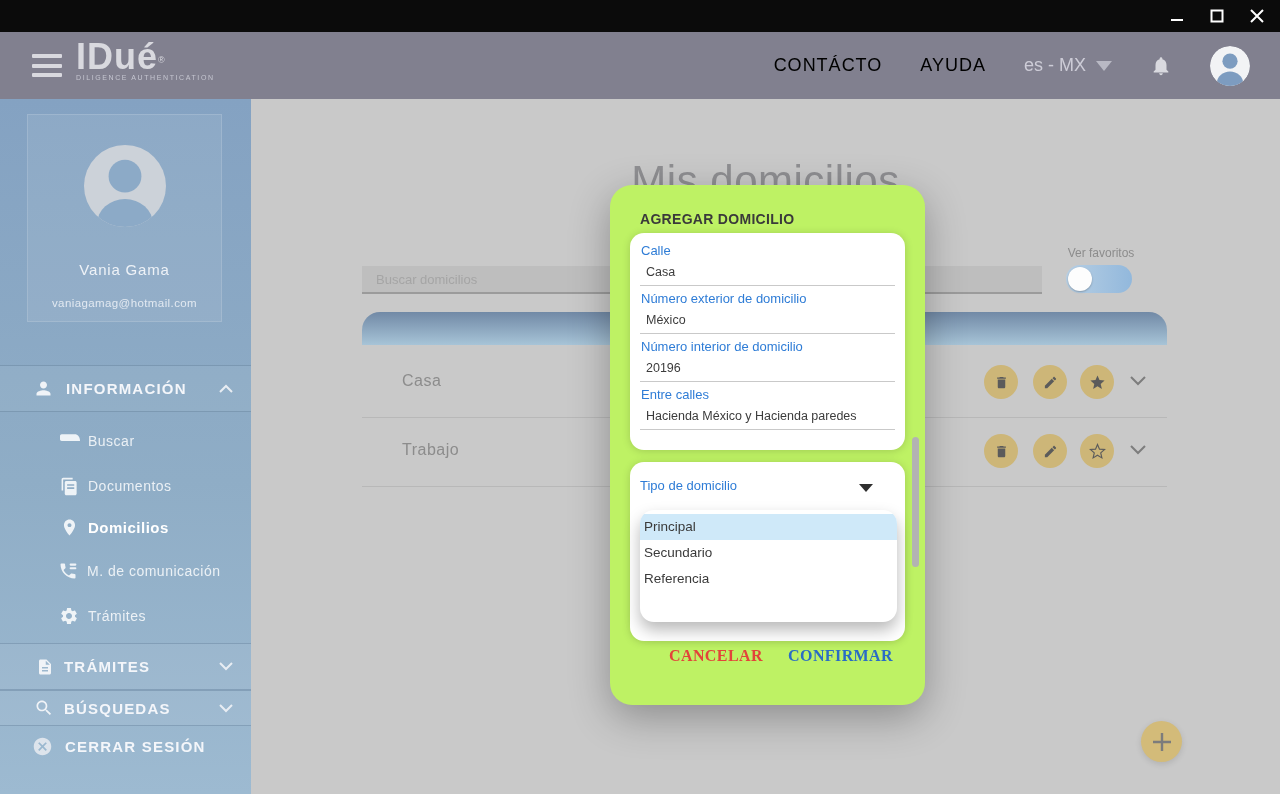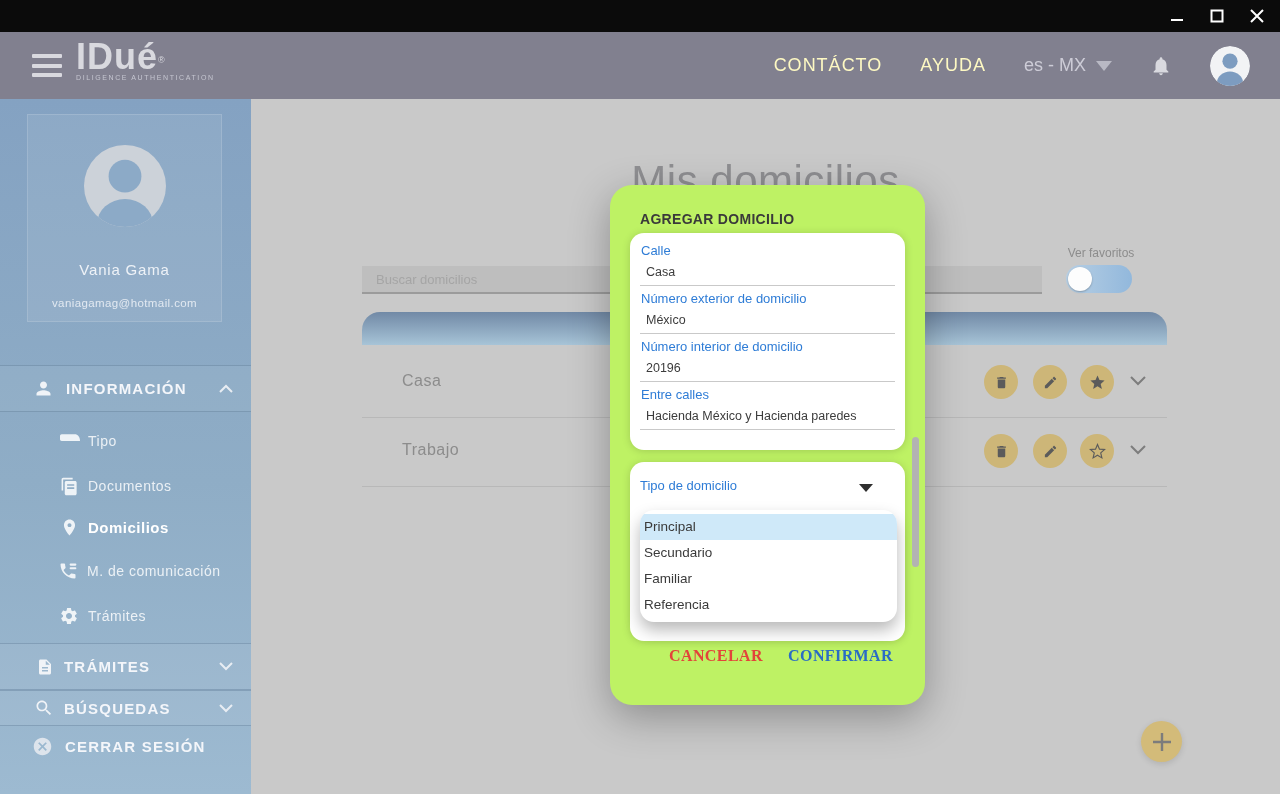--- a/index.html
+++ b/index.html
@@ -13,21 +13,21 @@
 
   
   .appbar { position:absolute; left:0; top:32px; width:1280px; height:67px; background:#81808f; z-index:50; }
   .hamburger { position:absolute; left:32px; top:22px; width:30px; height:23px; display:flex; flex-direction:column; justify-content:space-between; cursor:pointer; }
   .hamburger span { display:block; height:4px; background:#d9d9df; border-radius:1px; }
   .logo { position:absolute; left:76px; top:6px; color:#d9d9df; }
   .logo-title { font-size:36px; font-weight:bold; letter-spacing:1px; line-height:38px; }
   .logo-reg { font-size:9px; vertical-align:super; }
   .logo-sub { font-size:7px; letter-spacing:1.6px; color:#c6c6d1; margin-top:-2px; }
   .appbar-right { position:absolute; right:30px; top:0; height:67px; display:flex; align-items:center; gap:38px; }
-  .appbar-link { color:#fef9c3; font-size:18px; letter-spacing:1px; cursor:pointer; }
+  .appbar-link { color:#000000; font-size:18px; letter-spacing:1px; cursor:pointer; }
   .lang { display:flex; align-items:center; gap:10px; color:#cdccd7; font-size:18px; cursor:pointer; }
   .caret-down { width:0; height:0; border-left:8px solid transparent; border-right:8px solid transparent; border-top:10px solid #b9b9c4; }
   .bell { color:#d9d9df; cursor:pointer; display:flex; }
   .avatar-sm { width:40px; height:40px; border-radius:50%; overflow:hidden; cursor:pointer; }
 
   
   .sidebar { position:absolute; left:0; top:99px; width:251px; height:695px; background:linear-gradient(180deg,#84a2c2 0%,#8fadc6 55%,#9dbad1 100%); z-index:10; color:#fff; }
   .profile-card { position:absolute; left:27px; top:15px; width:195px; height:208px; background:rgba(255,255,255,0.08); border:1px solid rgba(255,255,255,0.14); }
   .avatar-big { position:absolute; left:56px; top:30px; width:82px; height:82px; }
   .profile-name { position:absolute; left:0; top:146px; width:100%; text-align:center; font-size:15px; letter-spacing:0.8px; color:#eef2f7; }
@@ -173,21 +173,21 @@
           </svg>
       </span>
     </div>
 
     <div class="side-row submenu-item" style="top:322px; height:40px;">
       <span class="icon" style="margin-left:60px;">
         <svg width="20" height="14" viewBox="0 0 24 16" fill="currentColor">
             <path d="M2 0h16c3 0 6 3 6 8H2c-1.1 0-2-.9-2-2V2C0 .9.9 0 2 0z"></path>
           </svg>
       </span>
-      <span style="margin-left:8px;">Tipo</span>
+      <span style="margin-left:8px;">Buscar</span>
     </div>
     <div class="side-row submenu-item" style="top:367px; height:40px;">
       <span class="icon" style="margin-left:60px;">
         <svg width="19" height="21" viewBox="0 0 24 24" fill="currentColor">
             <path d="M16 1H4c-1.1 0-2 .9-2 2v14h2V3h12V1zm3 4H8c-1.1 0-2 .9-2 2v14c0 1.1.9 2 2 2h11c1.1 0 2-.9 2-2V7c0-1.1-.9-2-2-2zm-1 6H9V9h9v2zm0 4H9v-2h9v2z"></path>
           </svg>
       </span>
       <span style="margin-left:9px;">Documentos</span>
     </div>
     <div class="side-row submenu-item active" style="top:408px; height:40px;">
@@ -347,21 +347,20 @@
         <input type="text" value="Hacienda México y Hacienda paredes" style="">
       </div>
     </div>
 
     <div class="select-card">
       <div class="select-label">Tipo de domicilio</div>
       <div class="select-arrow"></div>
       <div class="dropdown">
         <div class="option selected">Principal</div>
         <div class="option">Secundario</div>
-        <div class="option">Familiar</div>
         <div class="option">Referencia</div>
       </div>
     </div>
 
     <div class="modal-scrollbar"></div>
 
     <div class="modal-actions">
       <button class="btn-text btn-cancel">CANCELAR</button>
       <button class="btn-text btn-confirm">CONFIRMAR</button>
     </div>

